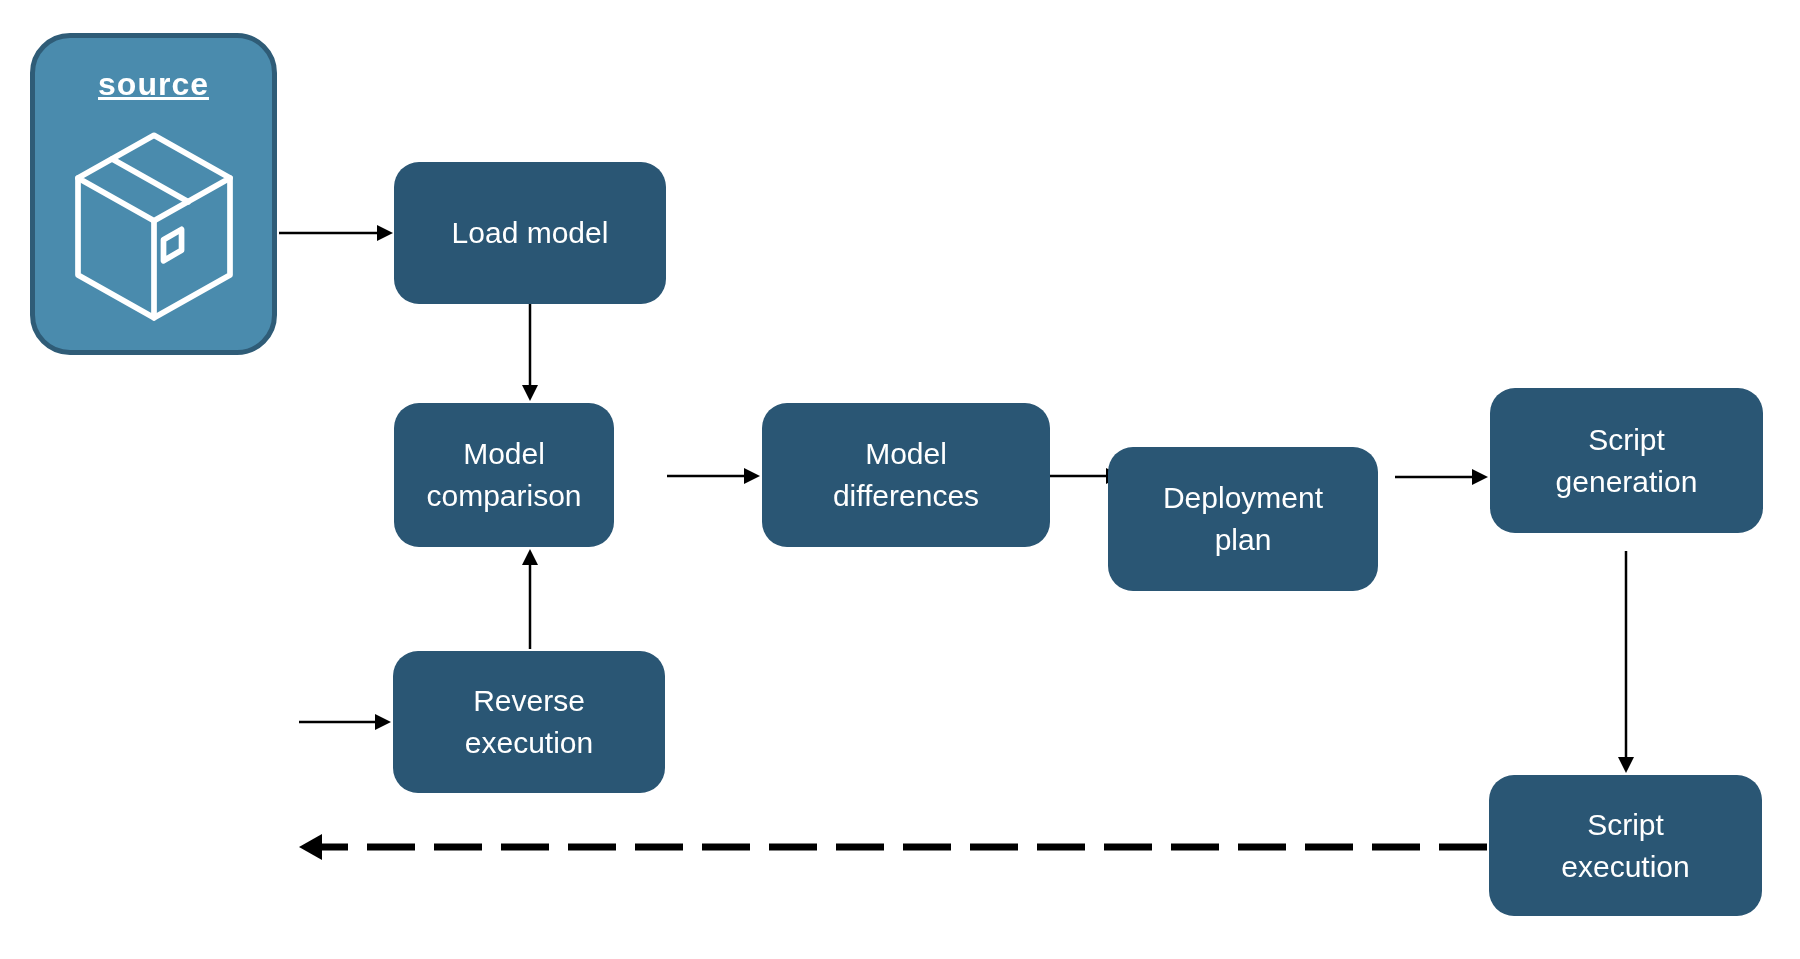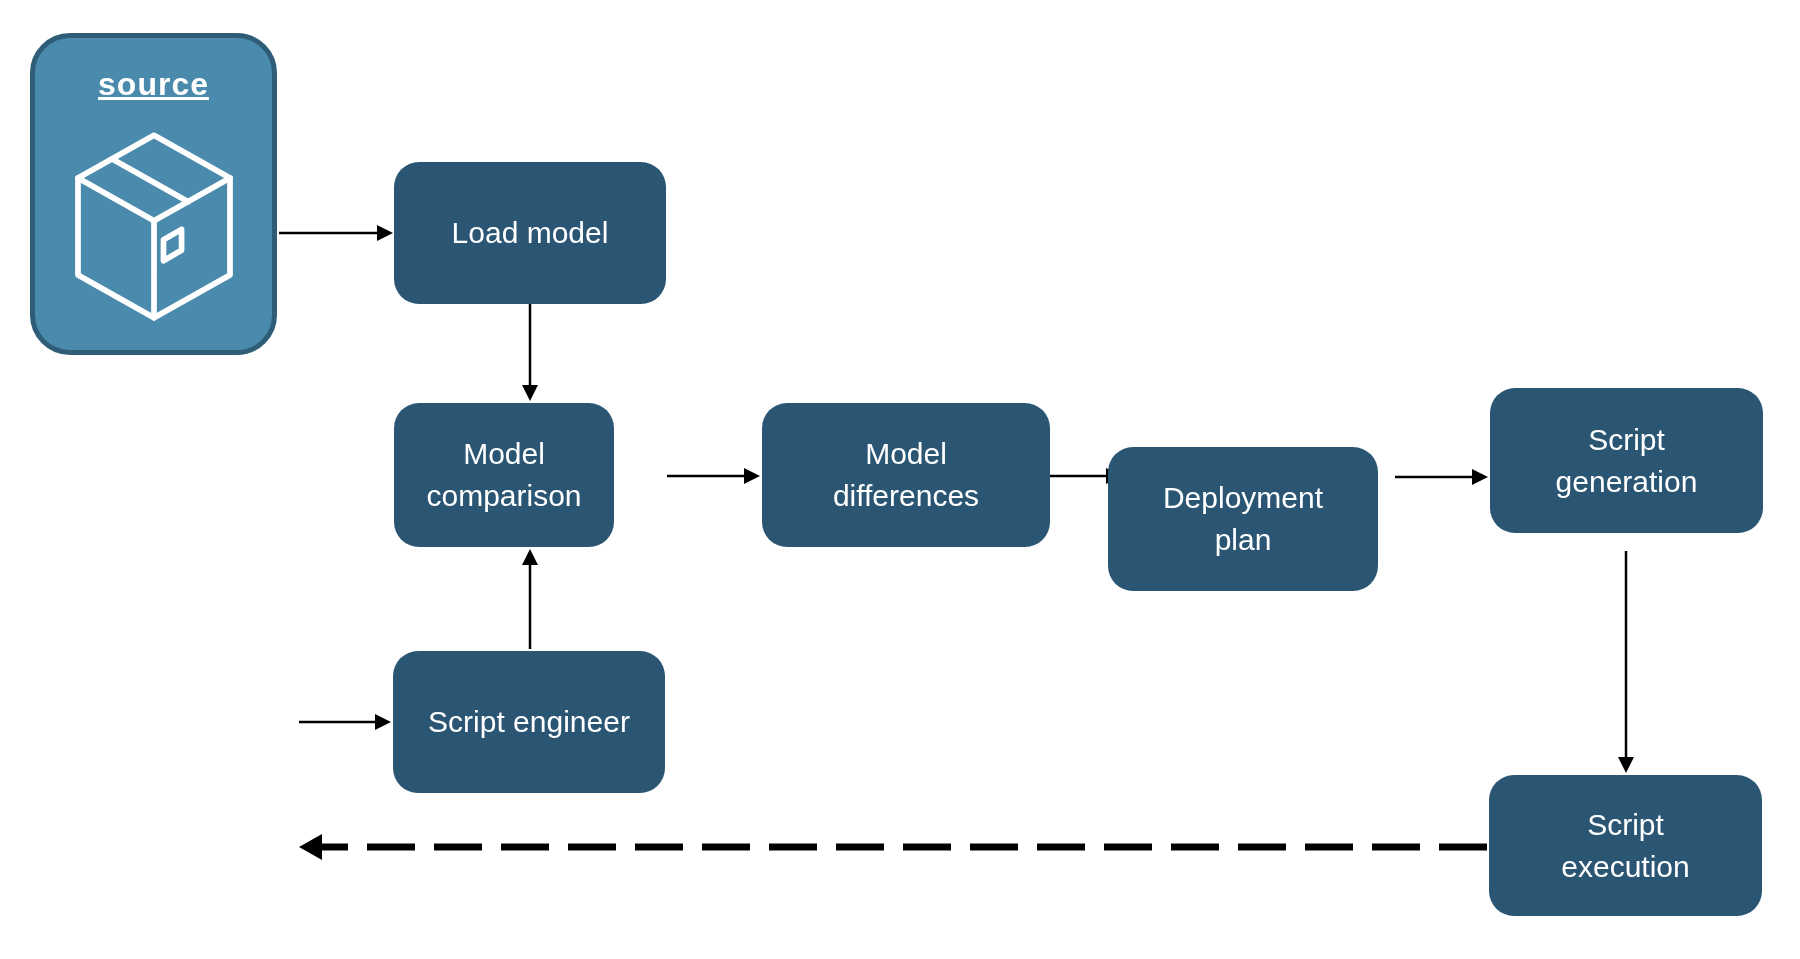--- a/index.html
+++ b/index.html
@@ -95,19 +95,19 @@
   <div class="step" id="st-differences">
     <span>Model differences</span>
   </div>
   <div class="step" id="st-deployment">
     <span>Deployment plan</span>
   </div>
   <div class="step" id="st-generation">
     <span>Script generation</span>
   </div>
   <div class="step" id="st-reverse">
-    <span>Script engineer</span>
+    <span>Reverse execution</span>
   </div>
   <div class="step" id="st-execution">
     <span>Script execution</span>
   </div>
 
 </div>
 
 </body></html>

